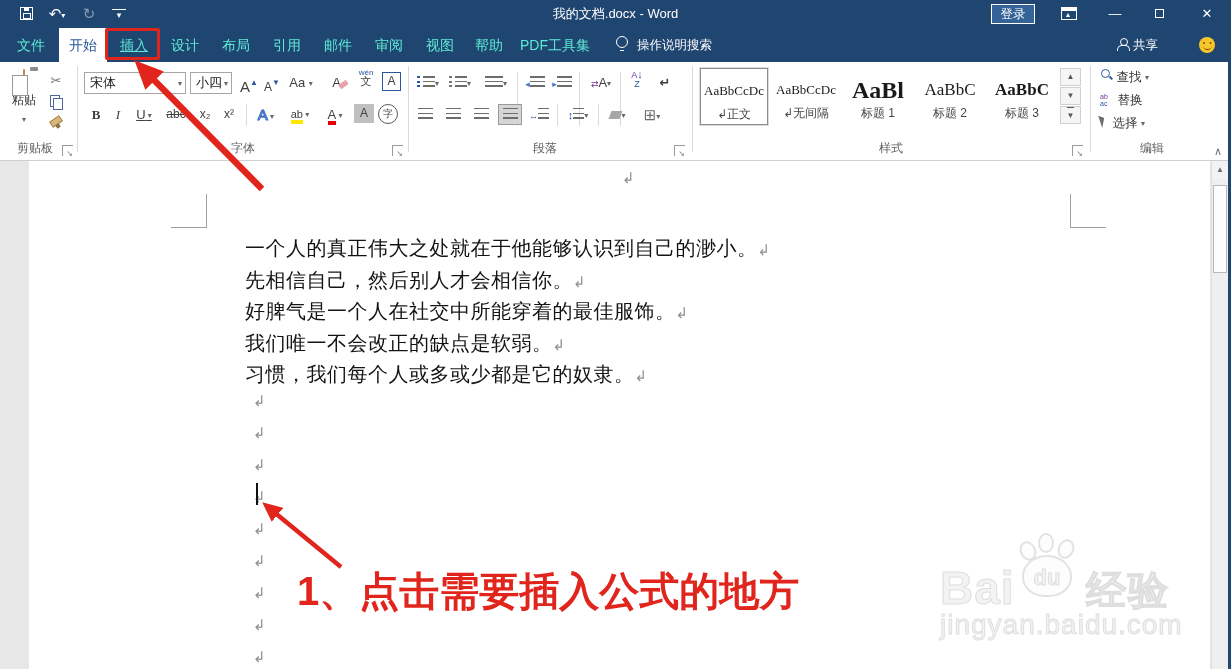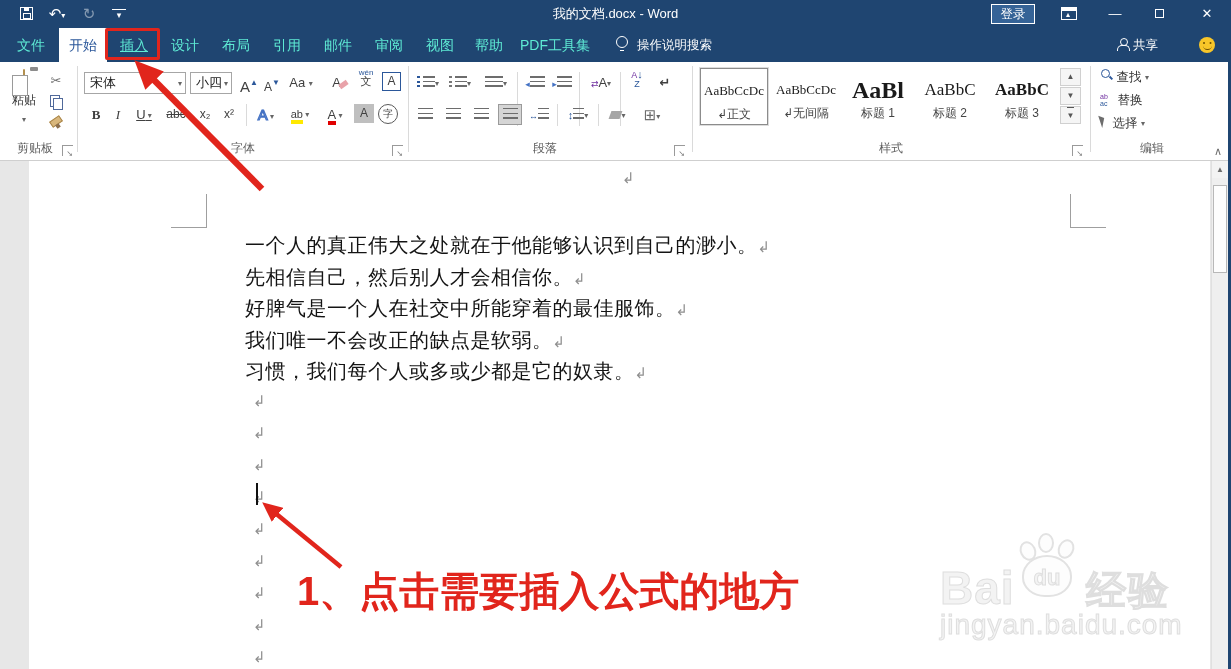--- a/index.html
+++ b/index.html
@@ -69,21 +69,21 @@
   .sstrip-btn { position:absolute; left:1060px; width:21px; height:18px; background:#f5f5f5; border:1px solid #d0d0d0; text-align:center; line-height:16px; font-size:8px; color:#555; }
   .edit-row { position:absolute; left:1100px; height:19px; line-height:19px; font-size:12.5px; color:#333; white-space:nowrap; }
   .chevron { position:absolute; left:1214px; bottom:2px; font-size:11px; color:#6d6d6d; }
 
   
   .docarea { position:absolute; left:0; top:161px; width:1231px; height:508px; background:#e7e7e7; }
   .page { position:absolute; left:29px; top:0; width:1181px; height:508px; background:#fff; }
   .margin-mark { position:absolute; width:36px; height:34px; top:33px; }
   .mm-left { left:171px; border-right:1px solid #9f9f9f; border-bottom:1px solid #9f9f9f; }
   .mm-right { left:1070px; border-left:1px solid #9f9f9f; border-bottom:1px solid #9f9f9f; }
-  .docline { position:absolute; left:245px; font-family:"Liberation Serif","DejaVu Serif",serif; font-size:20px; color:#141414; line-height:22px; white-space:nowrap; letter-spacing:0.5px; }
+  .docline { position:absolute; left:245px; font-family:"Liberation Serif","DejaVu Serif",serif; font-size:20px; color:#141414; line-height:28px; white-space:nowrap; letter-spacing:0.5px; }
   .pmark { color:#8f8f8f; font-size:15px; font-family:"DejaVu Sans",sans-serif; letter-spacing:0; }
   .pilrow { position:absolute; left:253px; font-size:15px; }
   .txt-cursor { position:absolute; left:256px; top:322px; width:1.6px; height:22px; background:#111; }
   .scroll-track { position:absolute; left:1211px; top:0; width:17px; height:508px; background:#efefef; border-left:1px solid #e0e0e0; }
   .scroll-up { position:absolute; left:0; top:0; width:16px; height:17px; background:#f3f3f3; color:#6d6d6d; font-size:8px; text-align:center; line-height:17px; }
   .scroll-thumb { position:absolute; left:1px; top:24px; width:14px; height:88px; background:#fdfdfd; border:1px solid #b8b8b8; }
   .win-edge { position:absolute; left:1228px; top:62px; width:3px; height:607px; background:#1f4571; z-index:6; }
 
   
   .wm { position:absolute; left:938px; top:372px; width:240px; color:#f3f3f3; -webkit-text-stroke:1px #dedede; }

